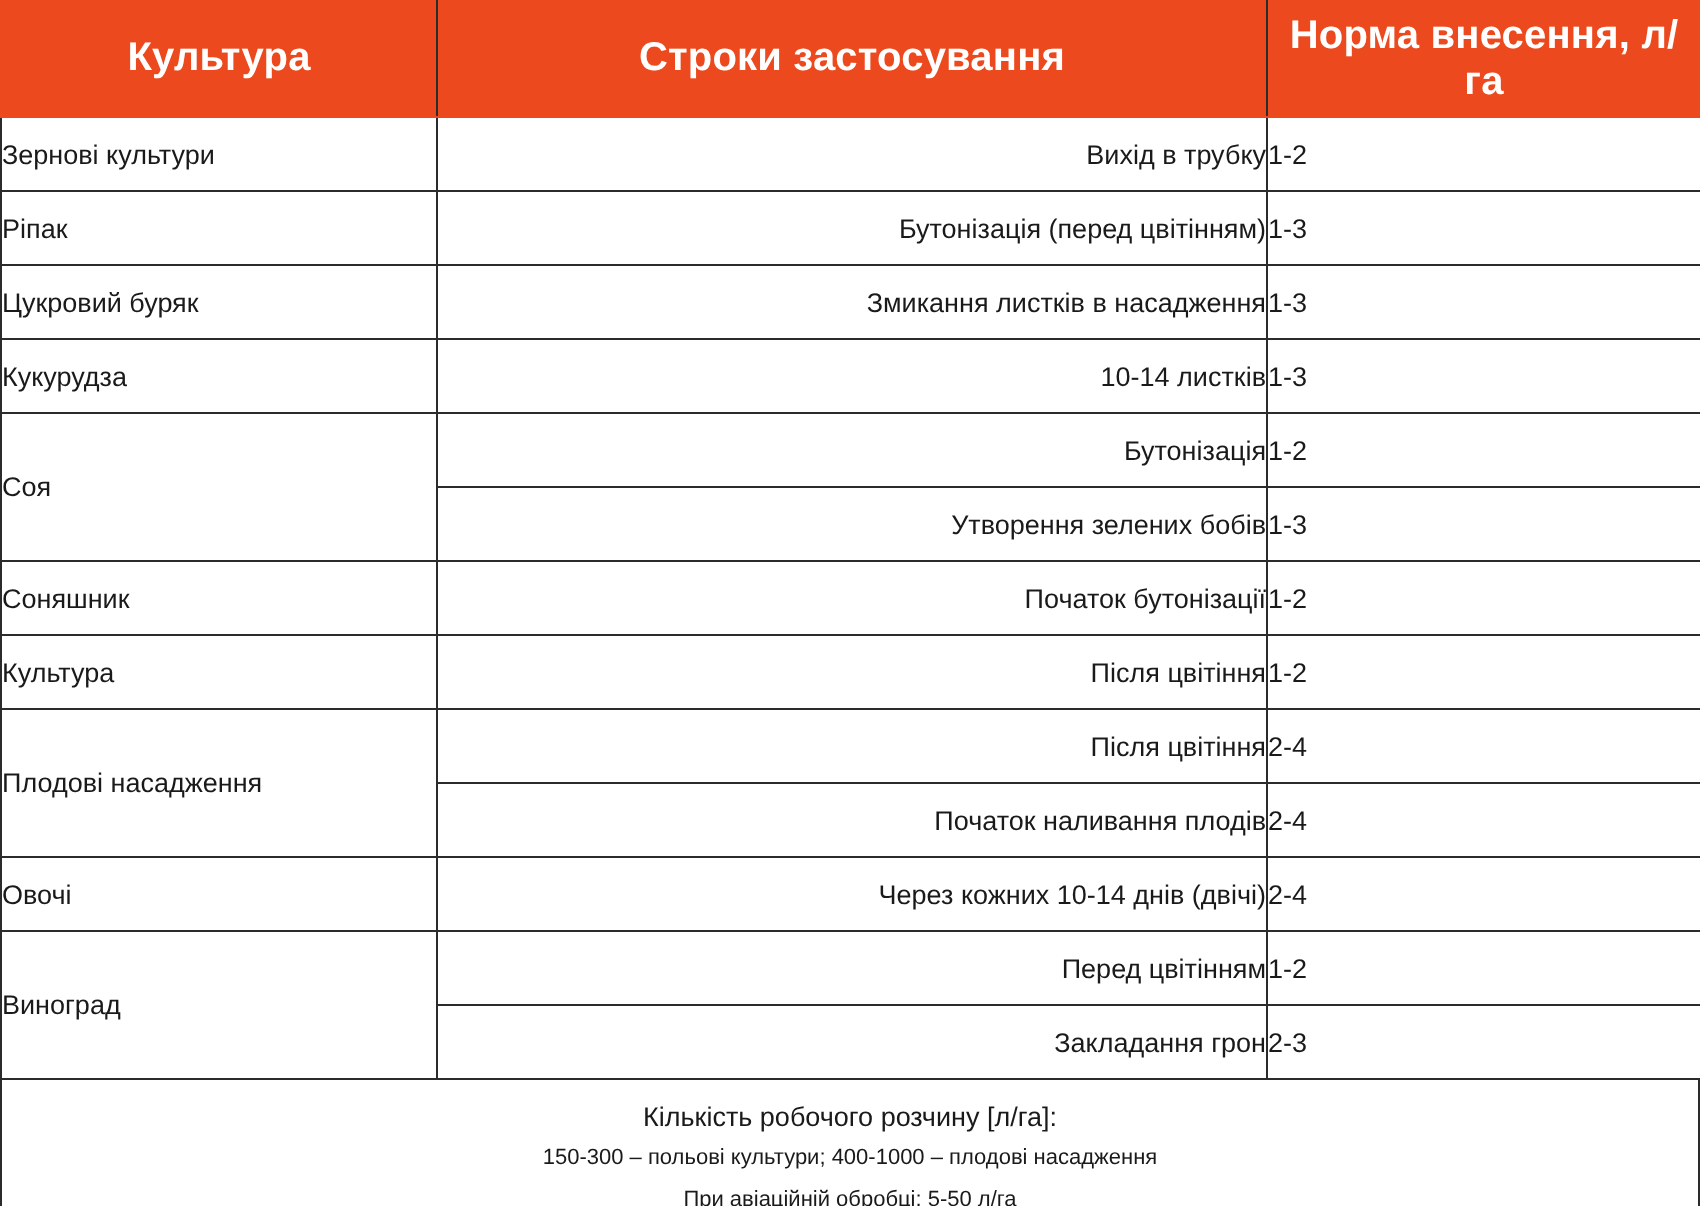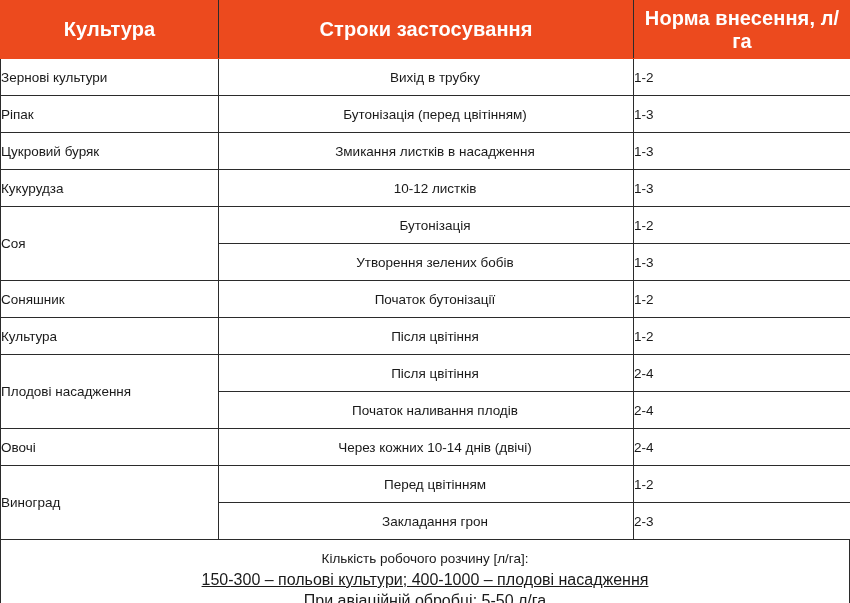--- a/index.html
+++ b/index.html
@@ -44,21 +44,21 @@
     border: 1px solid #2b2b2b;
     vertical-align: middle;
     background: #ffffff;
     padding: 0;
   }
   td.crop-cell {
     text-align: left;
   }
   td.stage-cell {
     padding-left: 18px;
-    text-align: center;
+    text-align: right;
     margin-left: 16px;
   }
   td.rate-cell {
   }
 
   
   tbody tr.sub-row > td.stage-cell,
   tbody tr.sub-row > td.rate-cell {
     border-top: 1px solid #4a4a4a;
   }
@@ -73,24 +73,23 @@
     padding: 8px 10px 9px 10px;
     background: #ffffff;
   }
   .footer-title {
     font-size: 13.5px;
     font-weight: normal;
     line-height: 21px;
     margin: 0;
   }
   .footer-line {
-    font-size: 16px;
+    font-size: 11px;
     line-height: 21px;
     margin: 0;
-    text-decoration: underline;
   }
 </style>
 </head>
 <body>
 
 <table class="app-table">
   <colgroup>
     <col class="c1">
       <col class="c2">
       <col class="c3">
@@ -113,21 +112,21 @@
         <td class="stage-cell">Бутонізація (перед цвітінням)</td>
         <td class="rate-cell">1-3</td>
       </tr>
       <tr>
         <td class="crop-cell">Цукровий буряк</td>
         <td class="stage-cell">Змикання листків в насадження</td>
         <td class="rate-cell">1-3</td>
       </tr>
       <tr>
         <td class="crop-cell">Кукурудза</td>
-        <td class="stage-cell">10-12 листків</td>
+        <td class="stage-cell">10-14 листків</td>
         <td class="rate-cell">1-3</td>
       </tr>
       <tr>
         <td class="crop-cell" rowspan="2">Соя</td>
         <td class="stage-cell">Бутонізація</td>
         <td class="rate-cell">1-2</td>
       </tr>
       <tr class="sub-row">
         <td class="stage-cell">Утворення зелених бобів</td>
         <td class="rate-cell">1-3</td>

